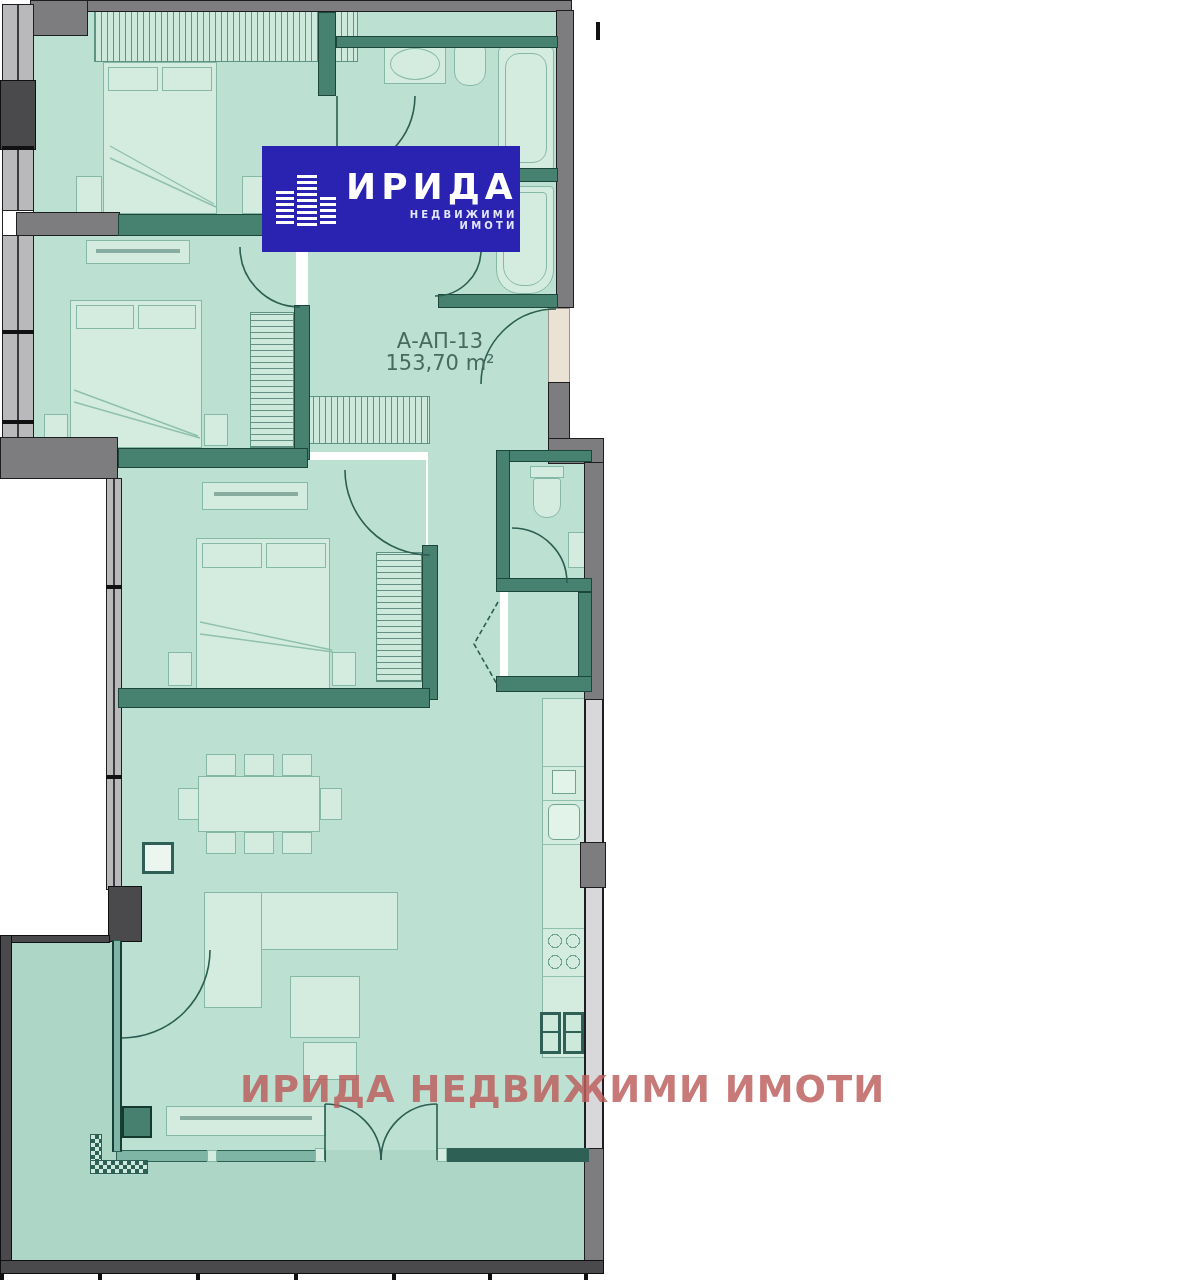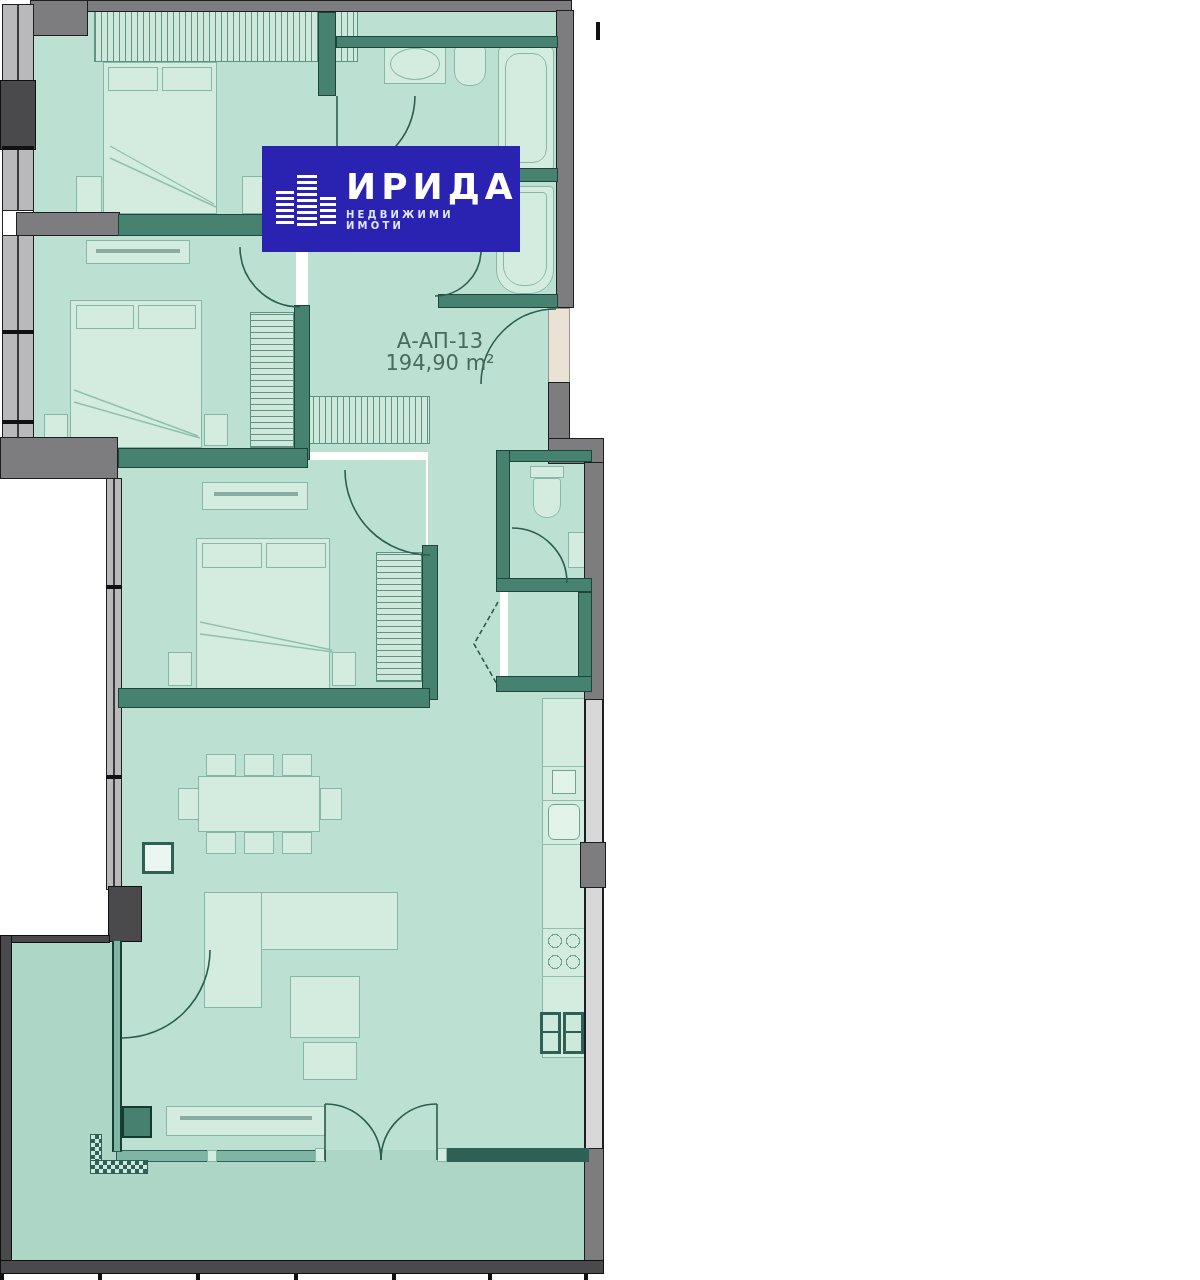--- a/index.html
+++ b/index.html
@@ -25,21 +25,21 @@
   .hv{background-color:#cde9db;border:1px solid #5d9383;
       background-image:repeating-linear-gradient(90deg,rgba(47,96,85,.65) 0 1px,transparent 1px 6px);}
   .hh{background-color:#cde9db;border:1px solid #5d9383;
       background-image:repeating-linear-gradient(0deg,rgba(47,96,85,.65) 0 1px,transparent 1px 6px);}
   .chk{background-color:#cde9db;border:1px solid #2f6055;
        background-image:repeating-conic-gradient(#2f6055 0 25%,transparent 0 50%);background-size:8px 8px;}
   .tick{background:#111;}
   .thr{background:#eae2d4;border:1px solid #9a948a;}
   .lbl{color:var(--lbl);font-size:21px;line-height:22px;text-align:center;white-space:nowrap;}
   .wm{color:var(--wm);opacity:.82;font-weight:700;font-size:37px;letter-spacing:1px;white-space:nowrap;}
-  .logo{background:var(--logo);display:flex;align-items:center;padding:0 14px;gap:10px;}
+  .logo{background:var(--logo);display:flex;align-items:center;padding:0 14px;gap:10px;text-align:right;}
   .lg-ico{display:flex;align-items:flex-end;gap:3px;height:56px;}
   .lg-ico i{display:block;background-image:repeating-linear-gradient(180deg,#fff 0 3px,transparent 3px 6px);}
   .lg-txt{color:#fff;}
   .lg-t{font-size:36px;font-weight:700;letter-spacing:5px;line-height:38px;}
   .lg-s{font-size:10px;font-weight:700;letter-spacing:3.2px;color:#e2e5ff;margin-top:3px;}
   svg{position:absolute;left:0;top:0;}
 </style>
 </head>
 <body>
 
@@ -211,23 +211,24 @@
     </g>
     <g fill="none" stroke="#8fc0ae" stroke-width="1.4">
       <path d="M110,146 L214,204 M110,158 L216,207"></path>
       <path d="M74,390 L198,436 M74,402 L200,438"></path>
       <path d="M200,622 L332,650 M200,634 L333,652"></path>
     </g>
   </svg>
 
   <div class="abs lbl" style="left:378px;top:330px;width:124px;">
     <div>А-АП-13</div>
-    <div>194,90 m²</div>
+    <div>153,70 m²</div>
   </div>
 
+  <div class="abs wm" style="left:240px;top:1068px;">ИРИДА НЕДВИЖИМИ ИМОТИ</div>
 
   <div class="abs logo" style="left:262px;top:146px;width:258px;height:106px;">
     <span class="lg-ico">
       <i style="width:18px;height:36px;"></i>
         <i style="width:20px;height:52px;"></i>
         <i style="width:16px;height:30px;"></i>
     </span>
     <span class="lg-txt">
       <div class="lg-t">ИРИДА</div>
       <div class="lg-s">НЕДВИЖИМИ ИМОТИ</div>

